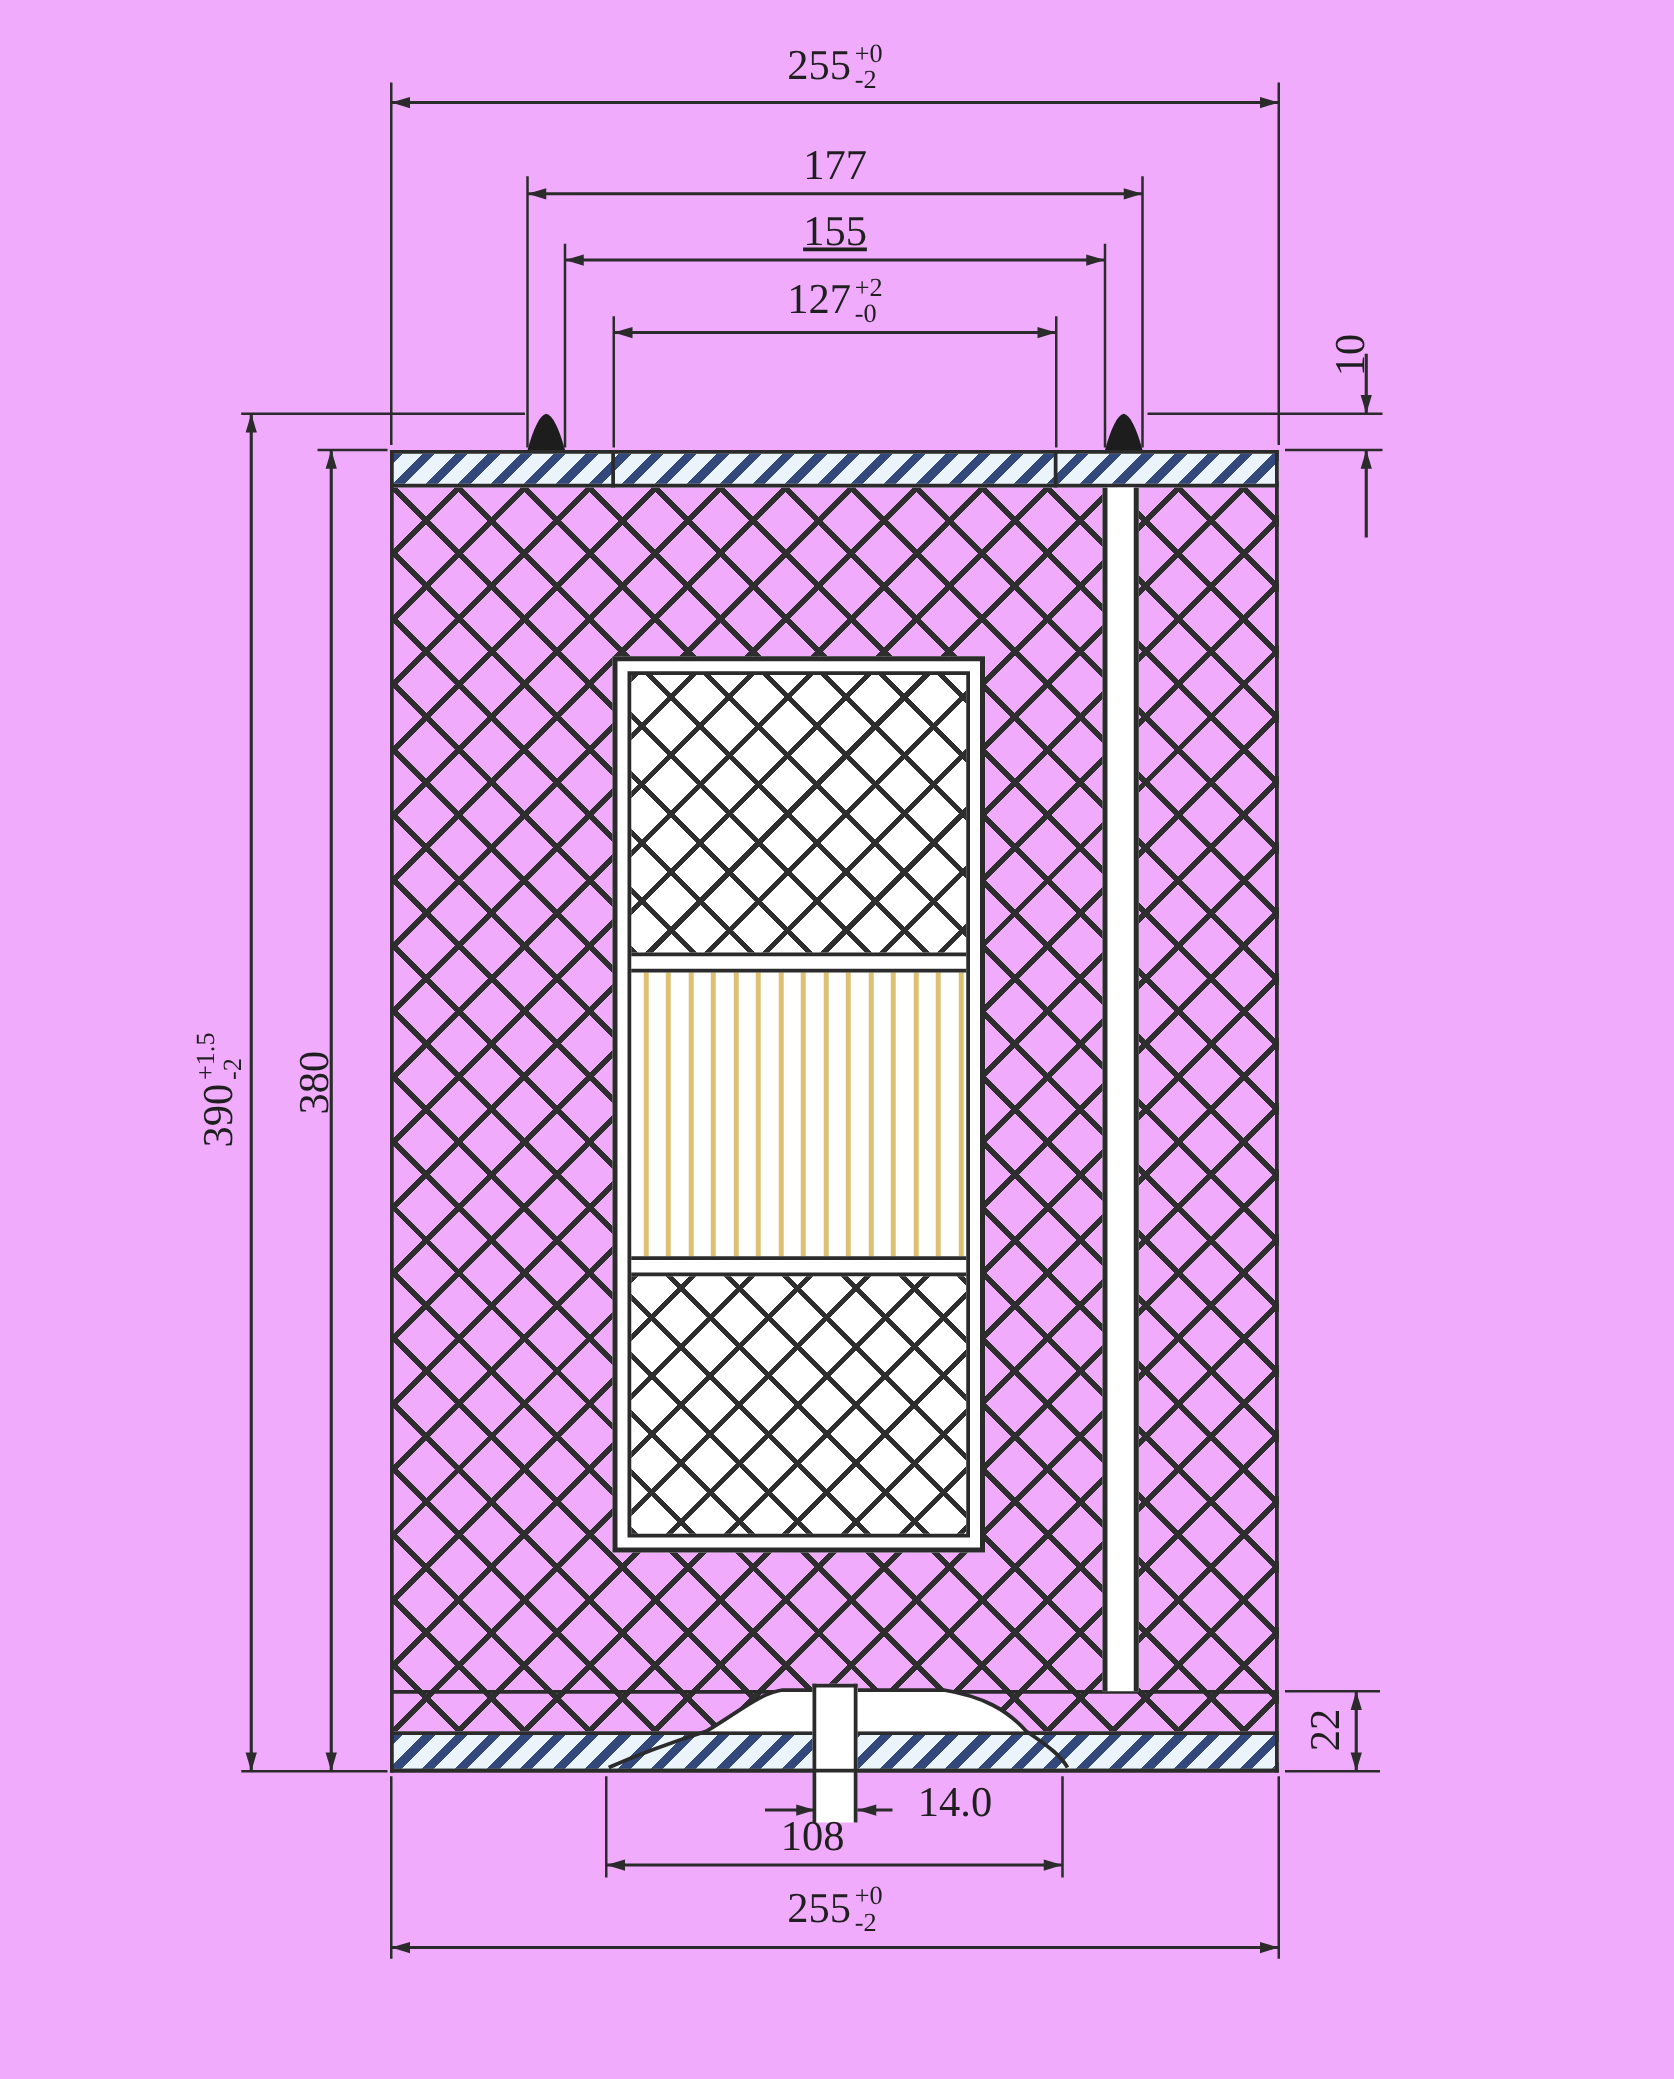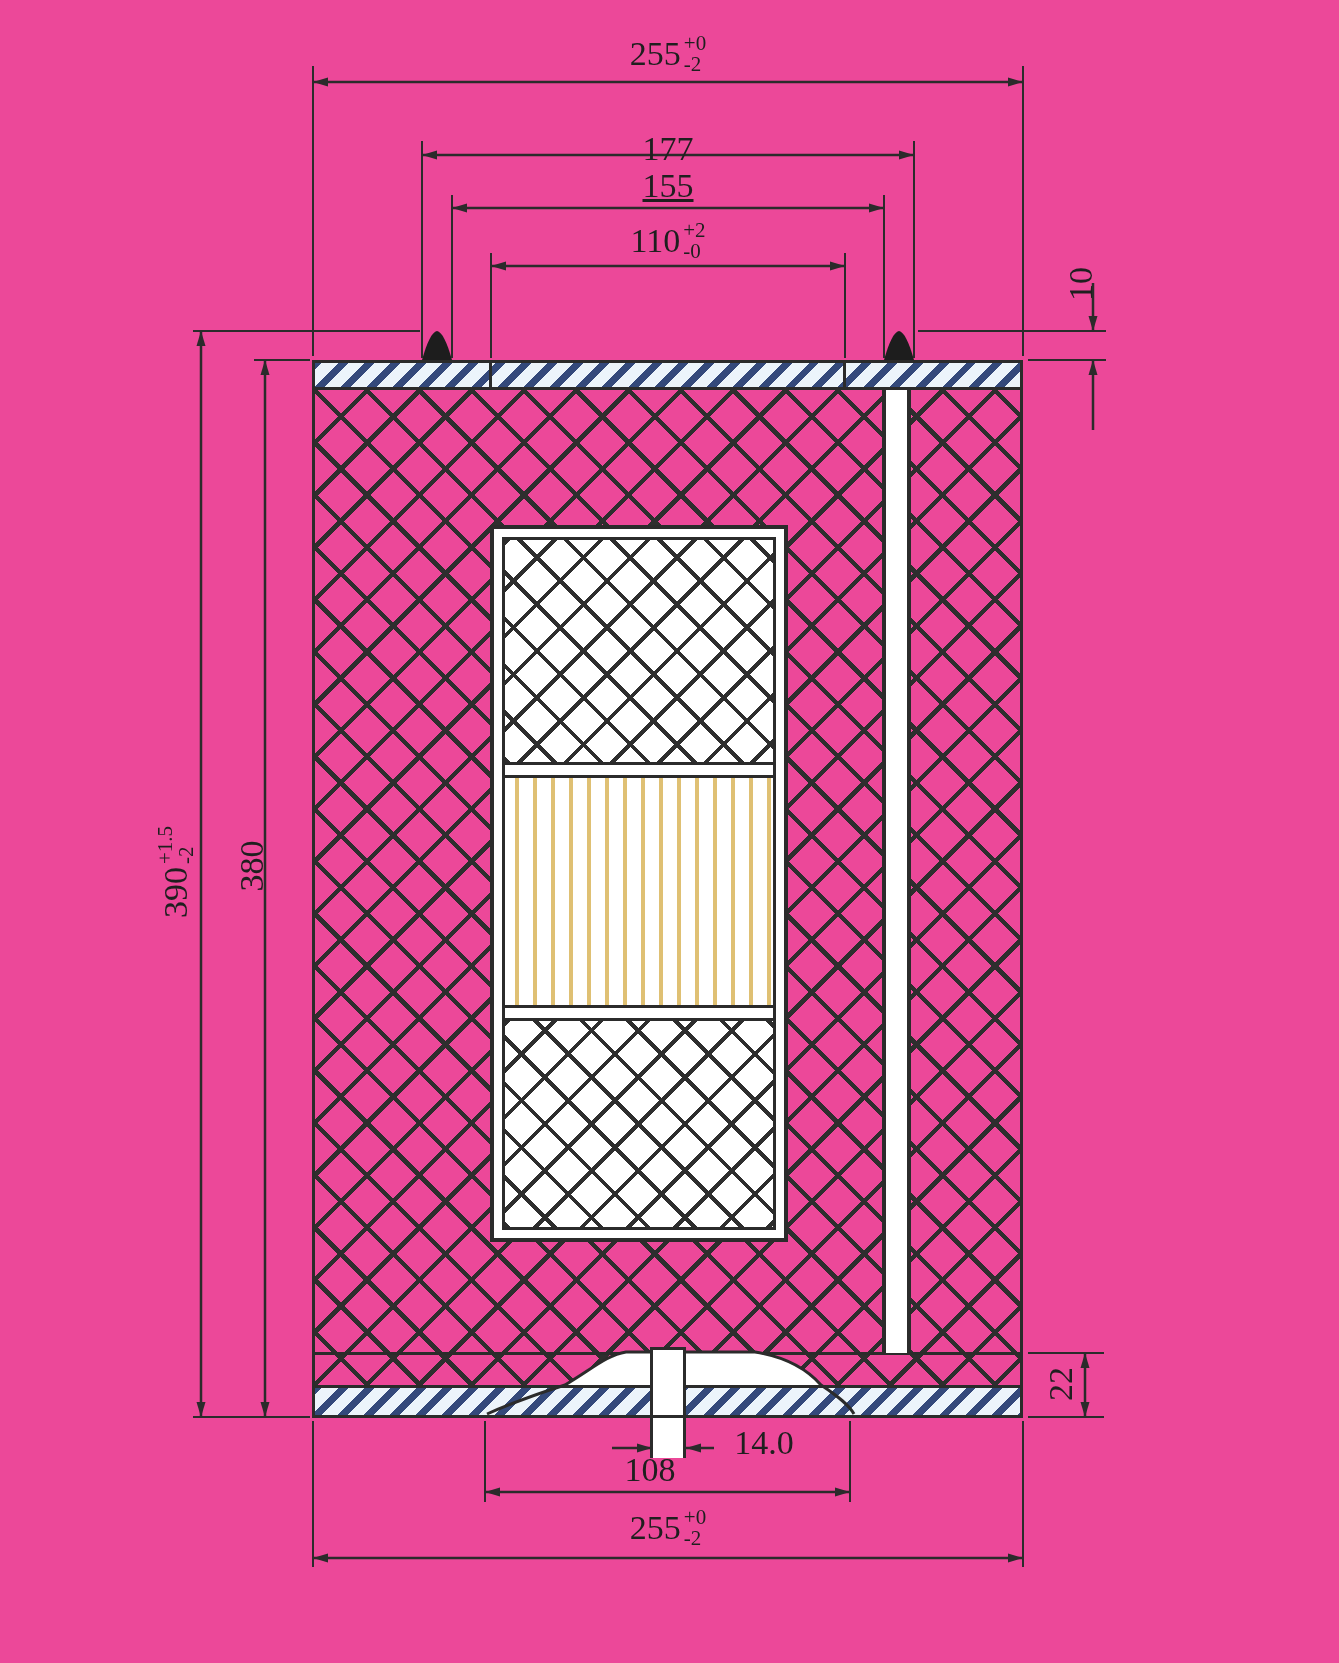--- a/index.html
+++ b/index.html
@@ -1,16 +1,16 @@
 <!DOCTYPE html>
 <html><head>
 <meta charset="utf-8">
 <style>
   html,body{margin:0;padding:0;background:#ffffff;}
-  .canvas{position:relative;width:1339px;height:1663px;background:#ec4899;overflow:hidden;
+  .canvas{position:relative;width:1339px;height:1663px;background:#f0abfc;overflow:hidden;
           font-family:"Liberation Serif",serif;color:#1f1f1f;}
   .abs{position:absolute;box-sizing:border-box;}
   
   .xhatch{background-image:
       repeating-linear-gradient(45deg,#2e2e2e 0 4.5px,transparent 4.5px 37px),
       repeating-linear-gradient(135deg,#2e2e2e 0 4.5px,transparent 4.5px 37px);}
   
   .xhatch-sm{background-image:
       repeating-linear-gradient(45deg,#2e2e2e 0 4px,transparent 4px 33px),
       repeating-linear-gradient(135deg,#2e2e2e 0 4px,transparent 4px 33px);}
@@ -137,30 +137,30 @@
   </svg>
 
   <div class="dim-label ctr" style="left:668px;top:54px;">
     <span>255</span>
     <span class="tol">
         <span>+0</span>
         <span>-2</span>
       </span>
   </div>
 
-  <div class="dim-label ctr" style="left:668px;top:149px;">
+  <div class="dim-label ctr" style="left:668px;top:133px;">
     <span>177</span>
   </div>
 
   <div class="dim-label ctr" style="left:668px;top:186px;text-decoration:underline;">
     <span>155</span>
   </div>
 
   <div class="dim-label ctr" style="left:668px;top:241px;">
-    <span>110</span>
+    <span>127</span>
     <span class="tol">
         <span>+2</span>
         <span>-0</span>
       </span>
   </div>
 
   <div class="dim-label rot" style="left:1081px;top:284px;">
     <span>10</span>
   </div>
 

